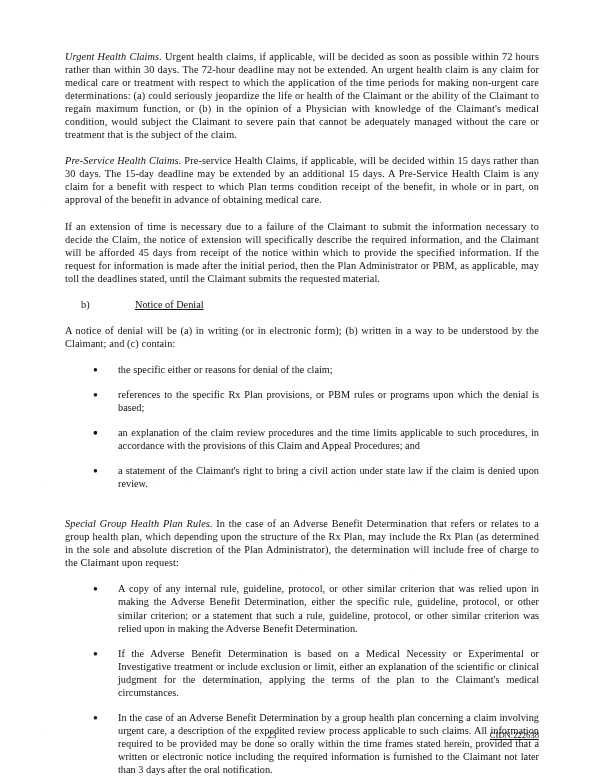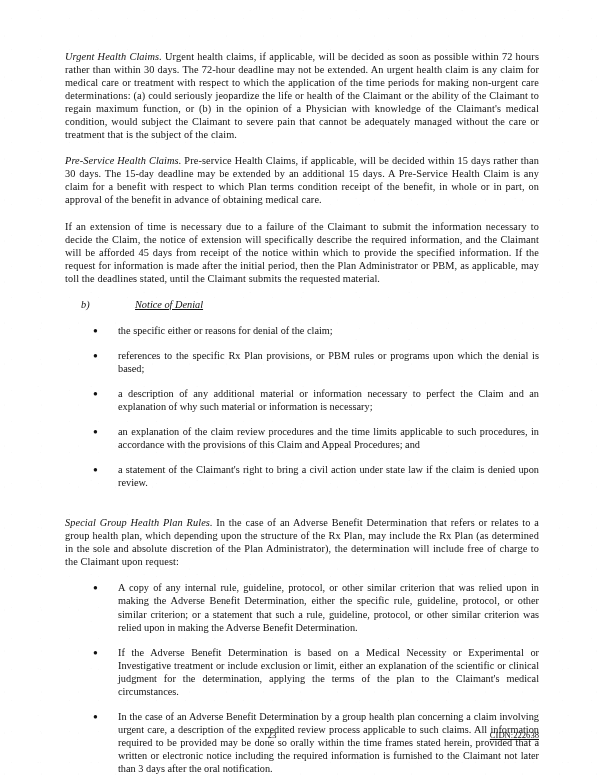--- a/index.html
+++ b/index.html
@@ -41,21 +41,20 @@
   .runin {
     font-style: italic;
   }
   .heading-row {
     margin: 0 0 13px 0;
     font-size: 10.3px;
     line-height: 13.05px;
     display: block;
     position: relative;
     padding-left: 16px;
-    font-style: italic;
   }
   .heading-row .label {
     display: inline-block;
     width: 54px;
   }
   .heading-row .title {
     text-decoration: underline;
   }
   ul.bullets {
     list-style: none;
@@ -129,25 +128,26 @@
   <div class="content">
 
     <p class="para"><span class="runin">Urgent Health Claims.</span><span> Urgent health claims, if applicable, will be decided as soon as possible within 72 hours rather than within 30 days. The 72-hour deadline may not be extended. An urgent health claim is any claim for medical care or treatment with respect to which the application of the time periods for making non-urgent care determinations: (a) could seriously jeopardize the life or health of the Claimant or the ability of the Claimant to regain maximum function, or (b) in the opinion of a Physician with knowledge of the Claimant's medical condition, would subject the Claimant to severe pain that cannot be adequately managed without the care or treatment that is the subject of the claim.</span></p>
 
     <p class="para"><span class="runin">Pre-Service Health Claims.</span><span> Pre-service Health Claims, if applicable, will be decided within 15 days rather than 30 days. The 15-day deadline may be extended by an additional 15 days. A Pre-Service Health Claim is any claim for a benefit with respect to which Plan terms condition receipt of the benefit, in whole or in part, on approval of the benefit in advance of obtaining medical care.</span></p>
 
     <p class="para"><span>If an extension of time is necessary due to a failure of the Claimant to submit the information necessary to decide the Claim, the notice of extension will specifically describe the required information, and the Claimant will be afforded 45 days from receipt of the notice within which to provide the specified information. If the request for information is made after the initial period, then the Plan Administrator or PBM, as applicable, may toll the deadlines stated, until the Claimant submits the requested material.</span></p>
 
     <div class="heading-row"><span class="label">b)</span><span class="title">Notice of Denial</span></div>
 
+    <p class="para"><span>A notice of denial will be (a) in writing (or in electronic form); (b) written in a way to be understood by the Claimant; and (c) contain:</span></p>
 
     <ul class="bullets">
       <li><span class="bullet">●</span><span>the specific either or reasons for denial of the claim;</span></li>
       <li><span class="bullet">●</span><span>references to the specific Rx Plan provisions, or PBM rules or programs upon which the denial is based;</span></li>
-      <li><span class="bullet">●</span><span>a description of any additional material or information necessary to perfect the Claim and an explanation of why such material or information is necessary;</span></li>
+      <li><span class="bullet">●</span></li>
       <li><span class="bullet">●</span><span>an explanation of the claim review procedures and the time limits applicable to such procedures, in accordance with the provisions of this Claim and Appeal Procedures; and</span></li>
       <li><span class="bullet">●</span><span>a statement of the Claimant's right to bring a civil action under state law if the claim is denied upon review.</span></li>
     </ul>
 
     <div class="spacer-sm"></div>
 
     <p class="para" style="margin-top:13px"><span class="runin">Special Group Health Plan Rules.</span><span> In the case of an Adverse Benefit Determination that refers or relates to a group health plan, which depending upon the structure of the Rx Plan, may include the Rx Plan (as determined in the sole and absolute discretion of the Plan Administrator), the determination will include free of charge to the Claimant upon request:</span></p>
 
     <ul class="bullets">
       <li><span class="bullet">●</span><span>A copy of any internal rule, guideline, protocol, or other similar criterion that was relied upon in making the Adverse Benefit Determination, either the specific rule, guideline, protocol, or other similar criterion; or a statement that such a rule, guideline, protocol, or other similar criterion was relied upon in making the Adverse Benefit Determination.</span></li>

